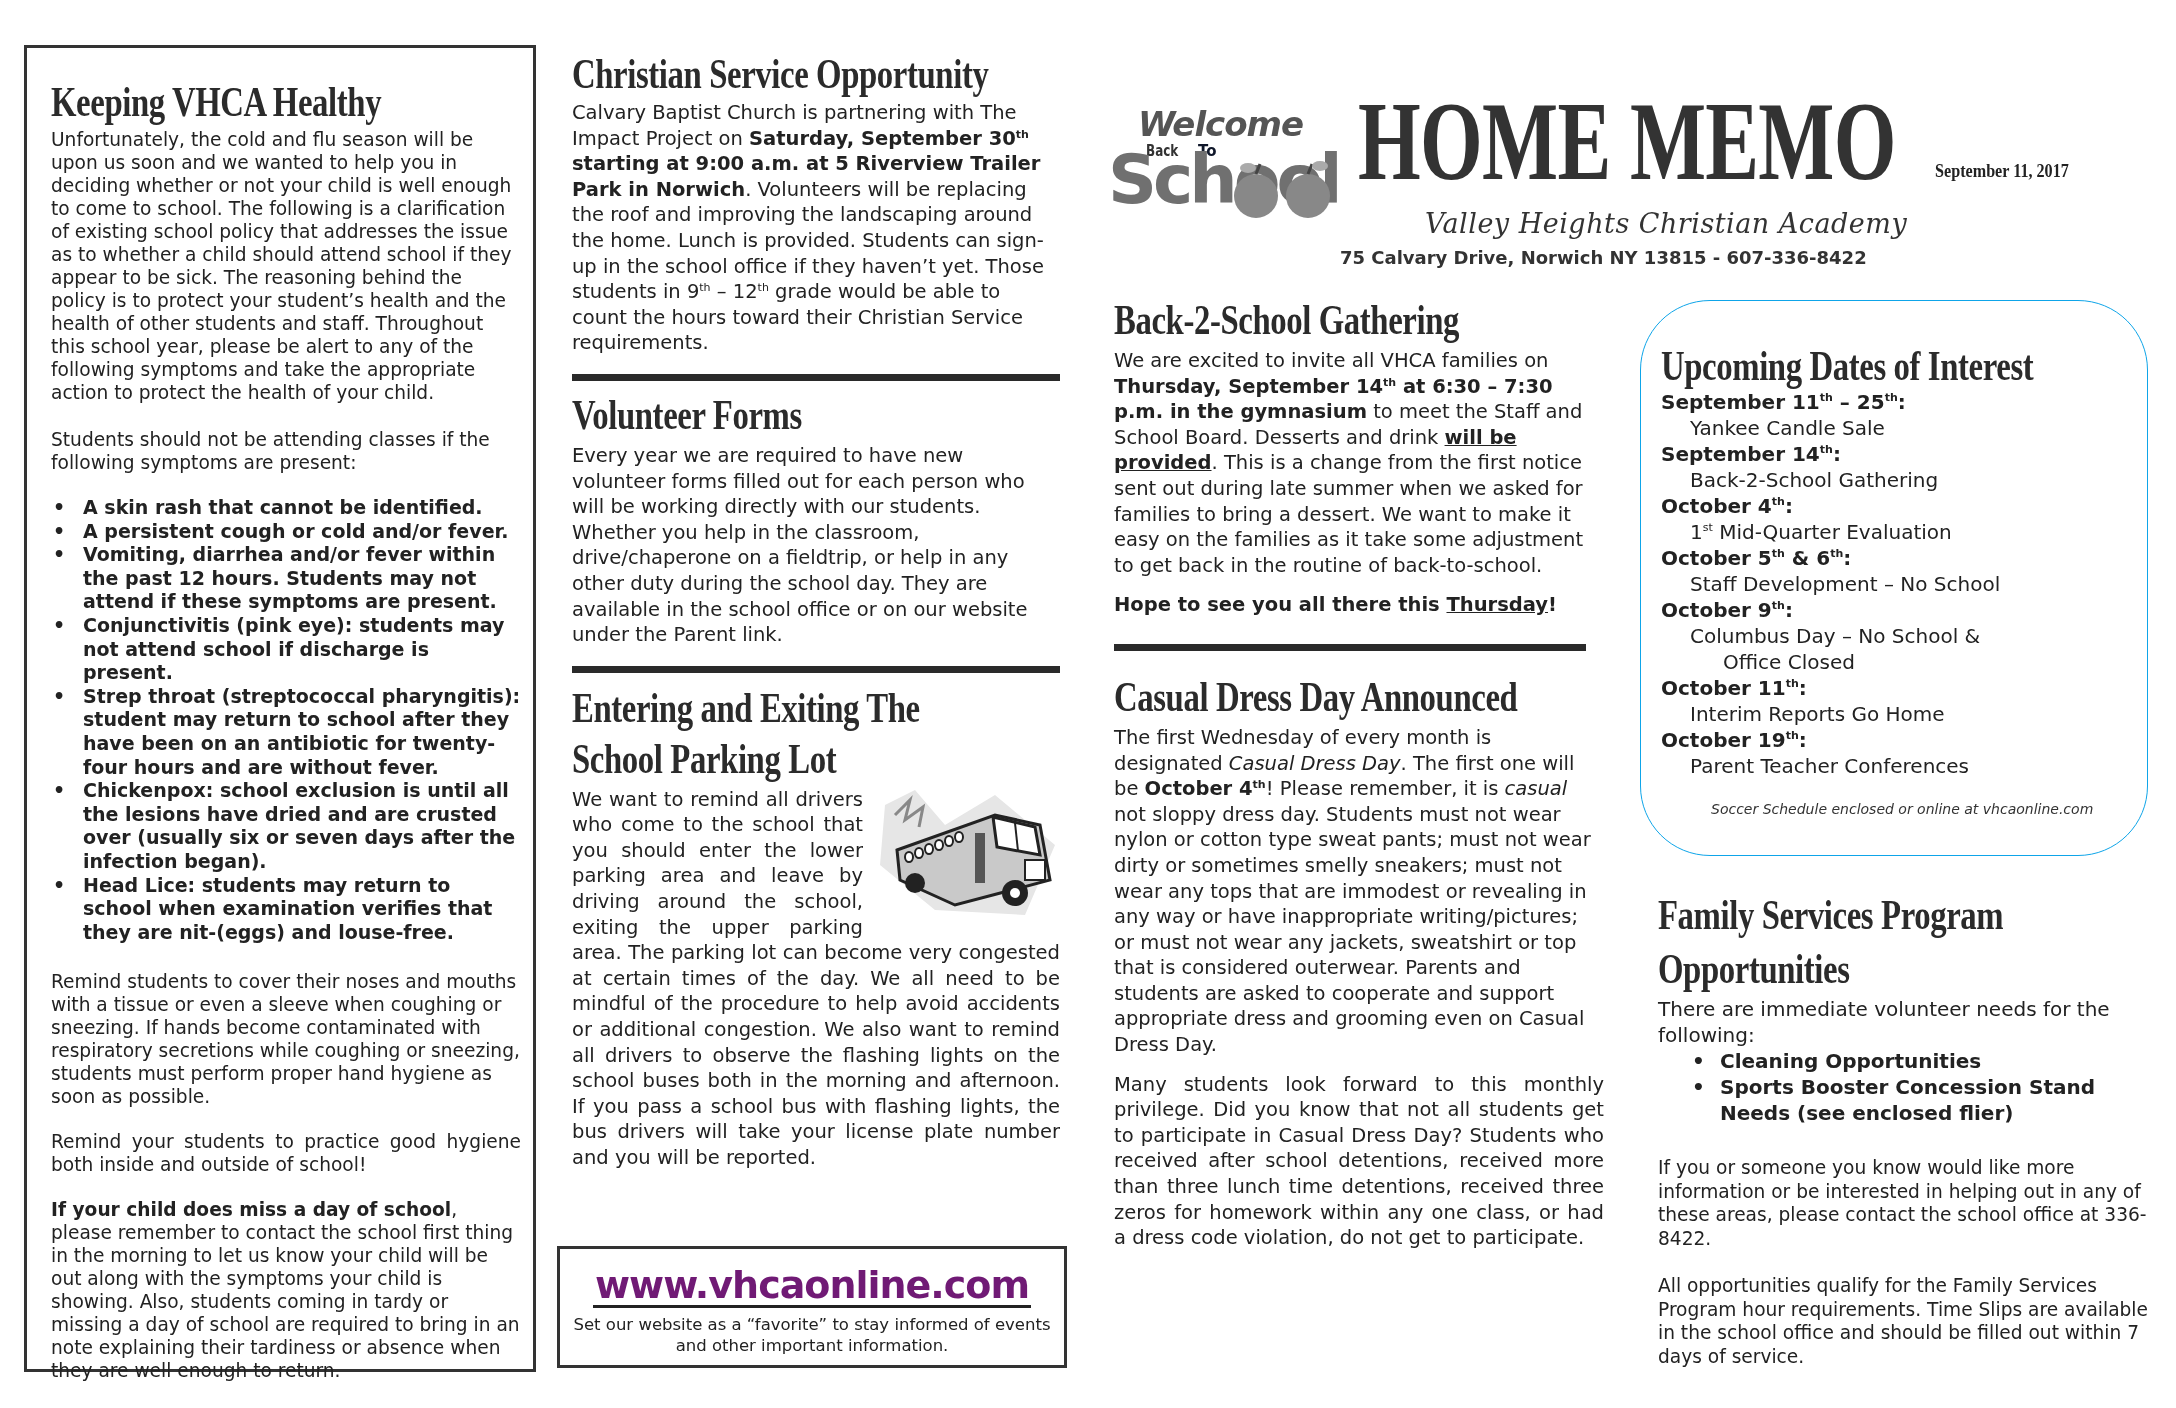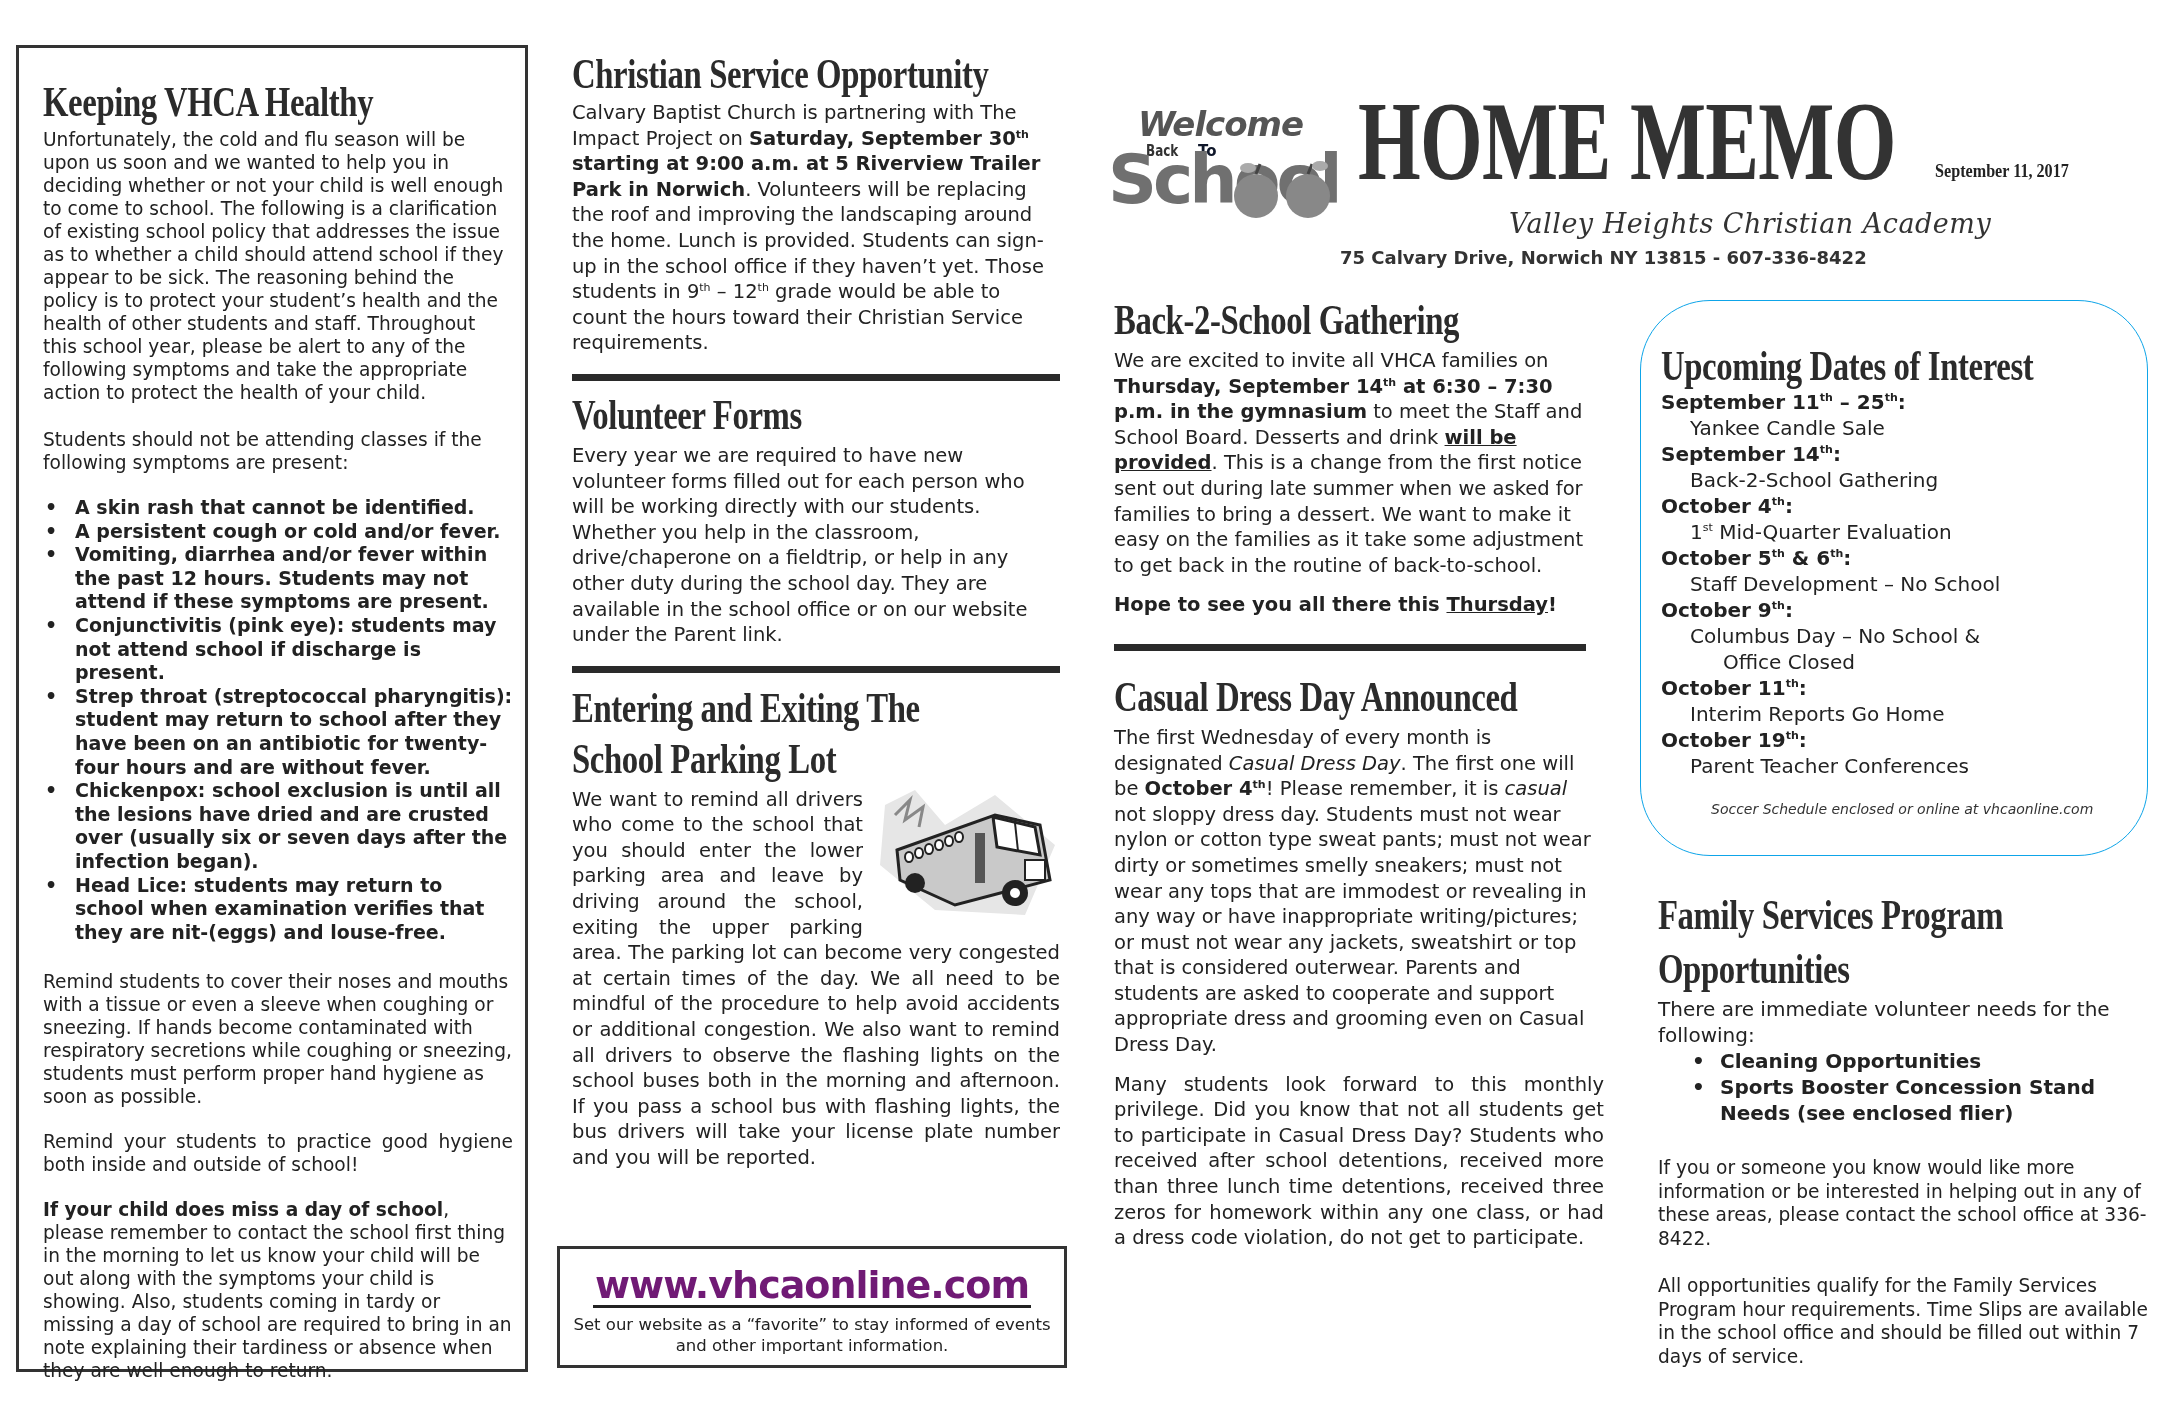--- a/index.html
+++ b/index.html
@@ -7,21 +7,21 @@
        font-family:"DejaVu Sans","Liberation Sans",sans-serif;}
   .head{font-family:"Liberation Serif","DejaVu Serif",serif;font-weight:bold;color:#2b2b2b;
         transform:scaleX(0.78);transform-origin:left center;white-space:nowrap;letter-spacing:-0.5px;}
   .txt{font-size:19.5px;line-height:25.6px;}
   .just{text-align:justify;}
   b{font-weight:bold;}
   sup{font-size:11px;line-height:0;vertical-align:super;}
   .rule{height:7px;background:#2a2a2a;}
 
   
-  #col1{position:absolute;left:16px;top:45px;width:512px;height:1327px;border:3px solid #333;box-sizing:border-box;}
+  #col1{position:absolute;left:24px;top:45px;width:512px;height:1327px;border:3px solid #333;box-sizing:border-box;}
   #col1 .inner{position:absolute;left:24px;top:30px;width:470px;}
   #col1 h2{font-size:42px;margin:0 0 2px 0;}
   #col1 ul{margin:0;padding:0;list-style:none;}
   #col1 li{position:relative;padding-left:32px;font-weight:bold;font-size:19px;line-height:23.6px;}
   #col1 li::before{content:"•";position:absolute;left:2px;top:0;}
 
   
   #col2{position:absolute;left:572px;top:50px;width:488px;}
   #col2 h2{font-size:42px;margin:0;}
   .bus-wrap{float:right;width:185px;height:135px;margin:2px 0 0 12px;}
@@ -29,21 +29,21 @@
   .web .url{font-family:"DejaVu Sans",sans-serif;font-weight:bold;font-size:38px;color:#701a75;letter-spacing:-1px;
             display:inline-block;border-bottom:3px solid #222;margin-top:16px;line-height:40px;padding:0 2px;}
   .web .sub{font-size:16.5px;line-height:21px;margin-top:6px;}
 
   
   #logo{position:absolute;left:1108px;top:100px;width:240px;height:130px;}
   #title{position:absolute;left:1358px;top:86px;font-family:"Liberation Serif",serif;font-weight:bold;font-size:112px;
          color:#333;transform:scaleX(0.72);transform-origin:left top;white-space:nowrap;line-height:110px;letter-spacing:-1px;}
   #date{position:absolute;left:1935px;top:160px;font-family:"Liberation Serif",serif;font-weight:bold;font-size:19px;
         transform:scaleX(0.85);transform-origin:left top;white-space:nowrap;}
-  #school{position:absolute;left:1509px;top:208px;font-family:"DejaVu Serif",serif;font-style:italic;font-size:27px;
+  #school{position:absolute;left:1425px;top:208px;font-family:"DejaVu Serif",serif;font-style:italic;font-size:27px;
           color:#333;white-space:nowrap;letter-spacing:0.5px;}
   #addr{position:absolute;left:1340px;top:247px;font-weight:bold;font-size:18px;white-space:nowrap;color:#333;}
 
   
   #col3{position:absolute;left:1114px;top:296px;width:490px;}
   #col3 h2{font-size:42px;margin:0;}
 
   
   #dates{position:absolute;left:1640px;top:300px;width:508px;height:556px;border:1px solid #0ea5e9;border-radius:70px;box-sizing:border-box;}
   #dates .inner{position:absolute;left:20px;top:42px;}

